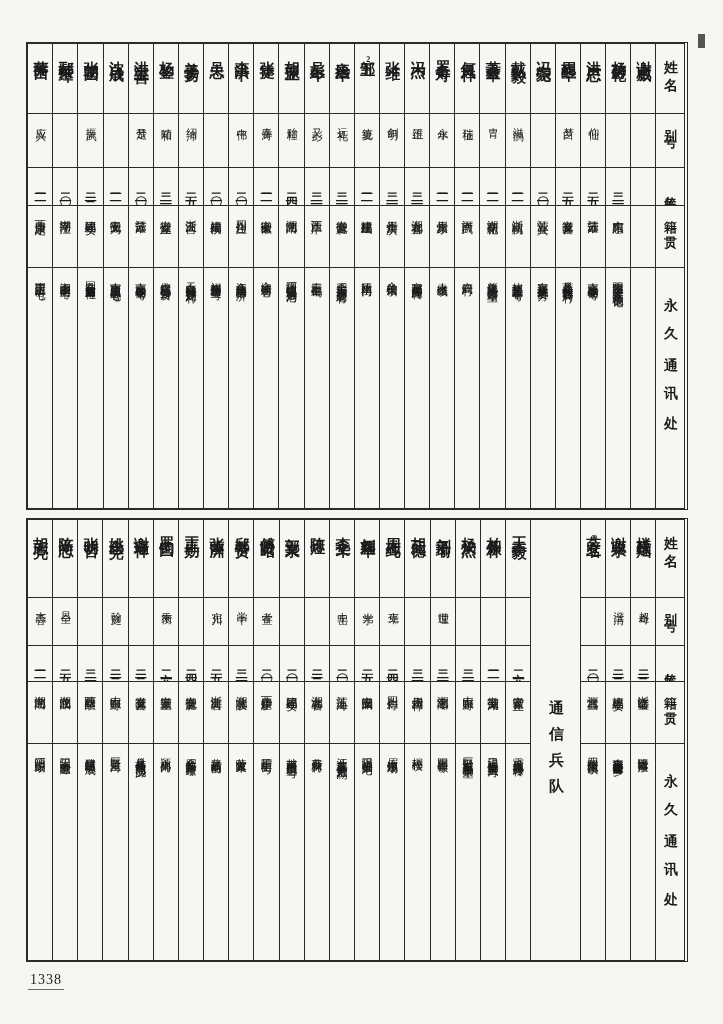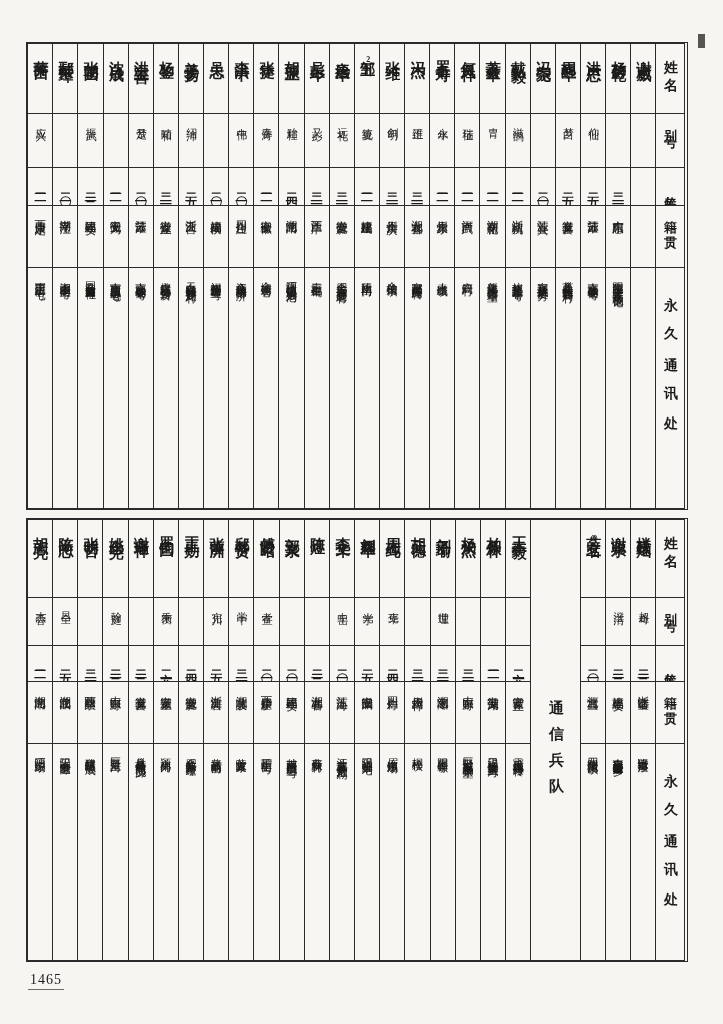--- a/index.html
+++ b/index.html
@@ -914,14 +914,14 @@
         </div>
         <div class="cell origin">
           <span class="vtext origin-text">湖北沔阳</span>
         </div>
         <div class="cell addr">
           <span class="vtext addr-text">沔阳彭家场</span>
         </div>
       </div>
     </section>
 
-  <div class="page-number">1465</div>
+  <div class="page-number">1338</div>
 </div>
 
 </body></html>

